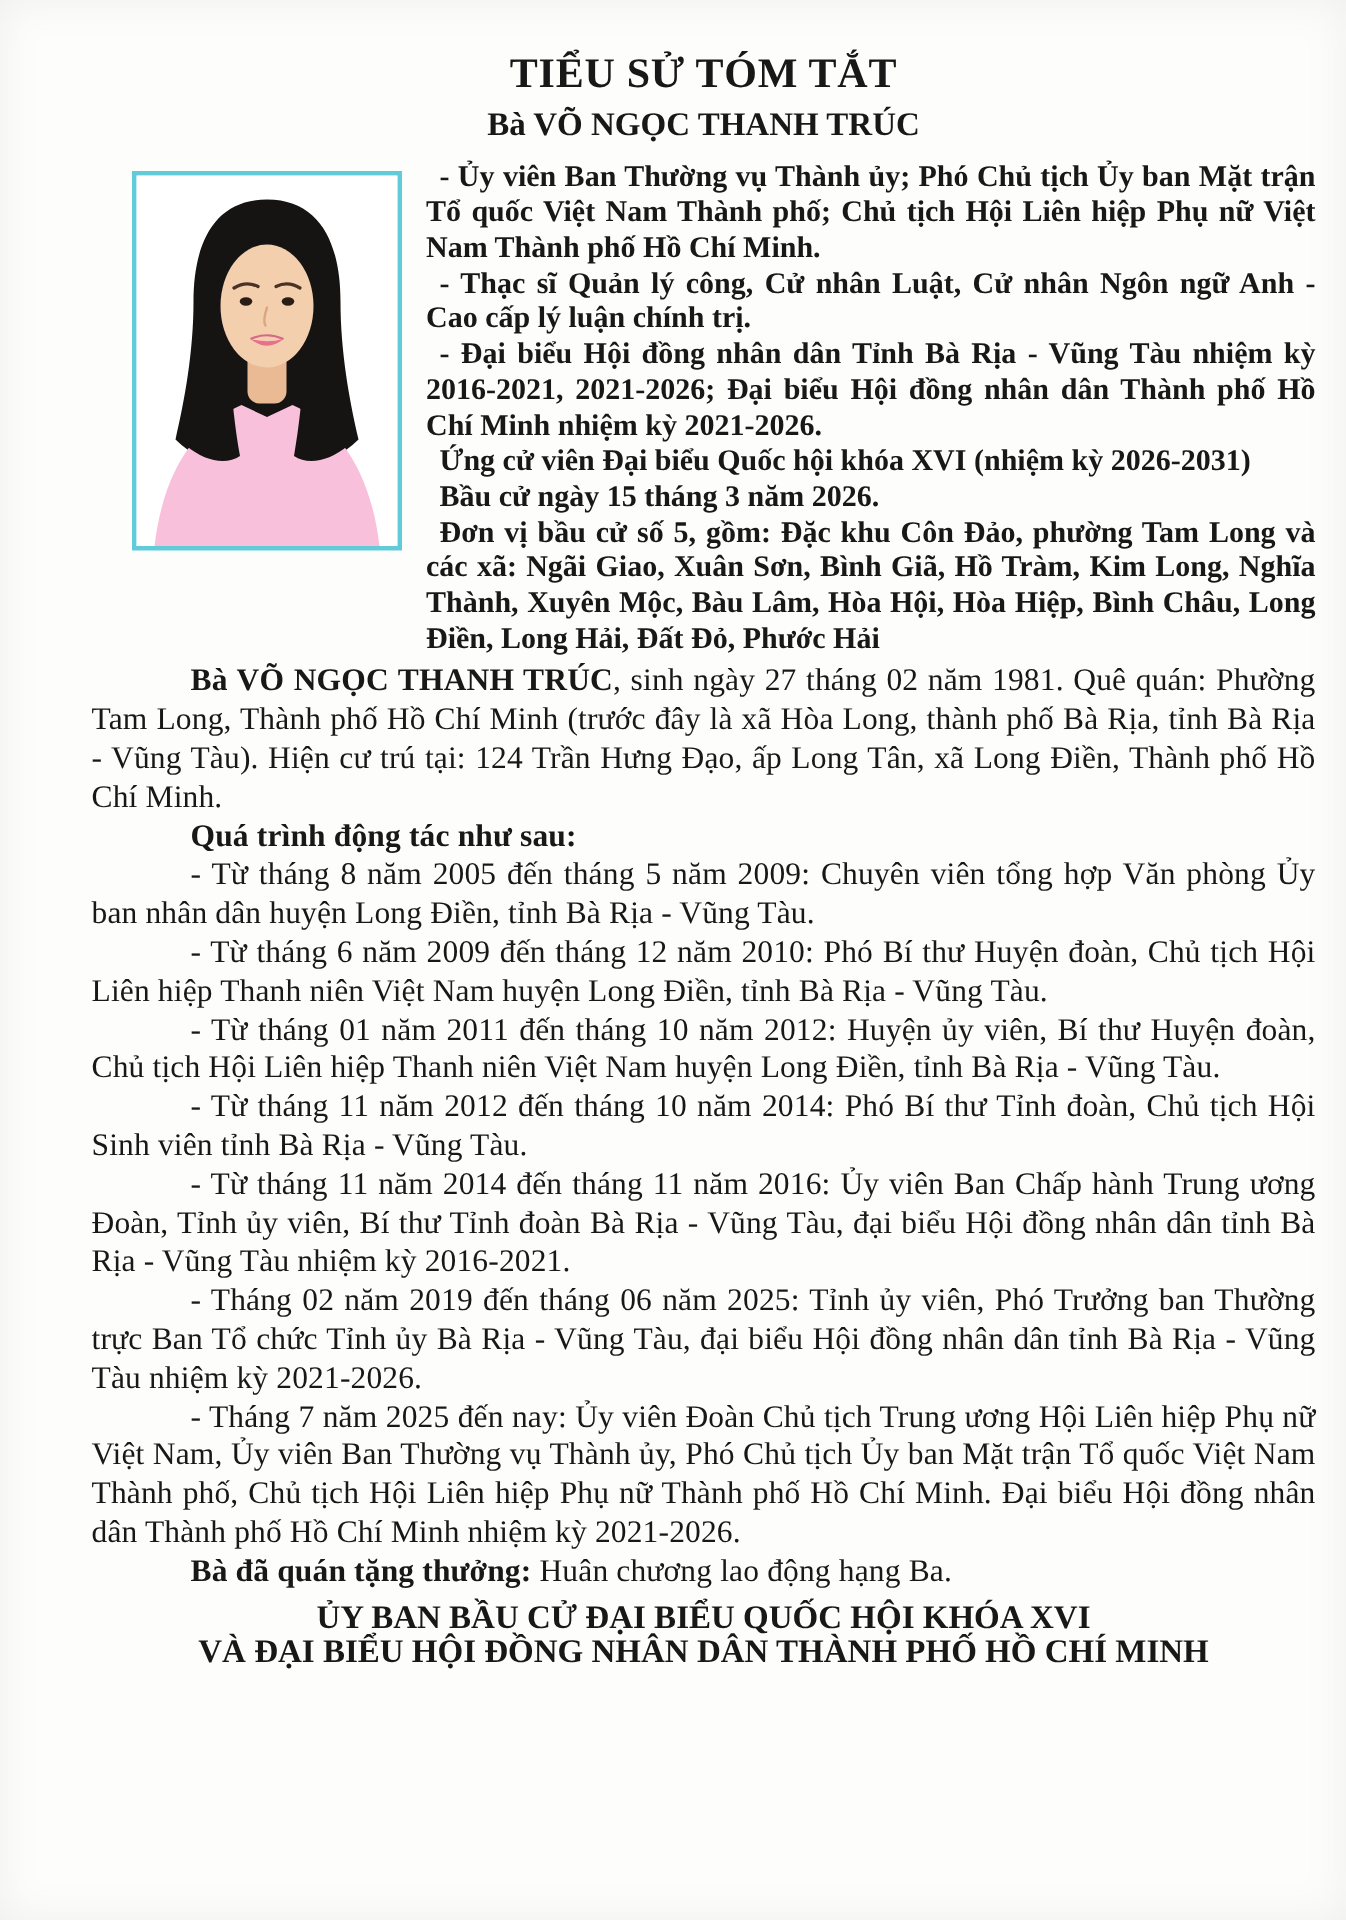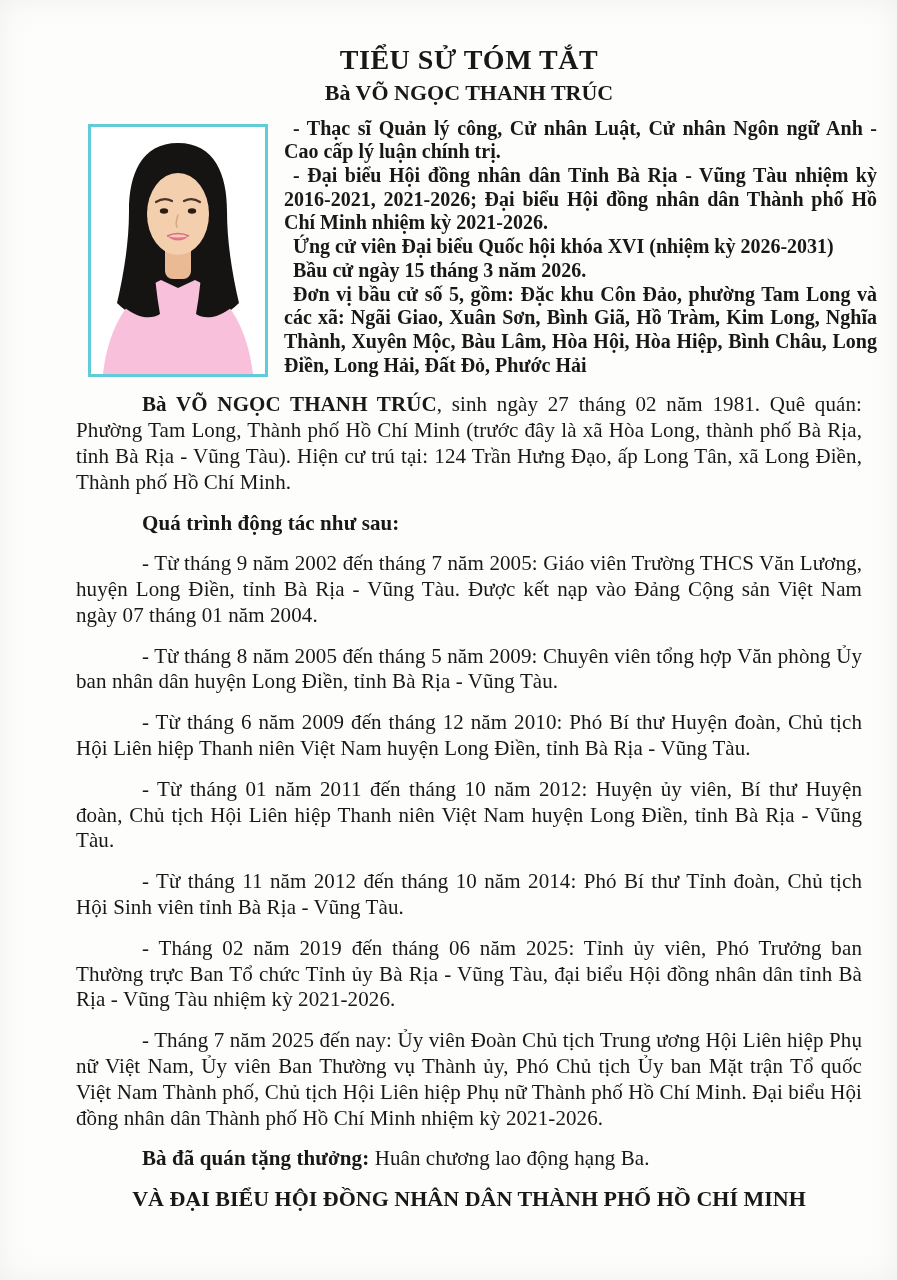--- a/index.html
+++ b/index.html
@@ -8,21 +8,21 @@
     background:#f6f6f4;
     font-family:"Liberation Serif","DejaVu Serif",serif;
     color:#181818;
     overflow:hidden;
   }
   .page{
     width:897px;height:1280px;
     background:#fdfdfc;
     box-shadow:inset 0 0 28px rgba(120,120,120,0.10);
     box-sizing:border-box;
-    padding-top:44px;
+    padding-top:34px;
   }
   .content{
     margin-left:61px;
     width:816px;
   }
   .doc-title{
     margin:0;
     text-align:center;
     font-size:28px;
     font-weight:bold;
@@ -64,21 +64,21 @@
     text-indent:9px;
   }
   .body-text{
     margin-top:3px;
     font-size:21px;
     line-height:25.8px;
     text-align:justify;
     letter-spacing:0.1px;
   }
   .body-text p{
-    margin:15px;
+    margin:0;
     text-indent:66px;
   }
   .bold{font-weight:bold;}
   .footer{
     margin-top:5px;
     text-align:center;
     font-weight:bold;
     font-size:22px;
     line-height:23.5px;
   }
@@ -119,40 +119,42 @@
           <ellipse cx="101" cy="84" rx="4.2" ry="2.8" fill="#2a1d15"></ellipse>
 
           <path d="M 87 88 Q 84 97 86 100" stroke="#d9a77e" stroke-width="1.6" fill="none" stroke-linecap="round"></path>
 
           <path d="M 76 109 Q 87 118 98 109 Q 87 112 76 109 Z" fill="#e8708f"></path>
           <path d="M 76 109 Q 87 104 98 109" stroke="#d56a86" stroke-width="1.4" fill="none"></path>
         </svg>
       </div>
 
       <div class="summary">
+        <p>- Ủy viên Ban Thường vụ Thành ủy; Phó Chủ tịch Ủy ban Mặt trận Tổ quốc Việt Nam Thành phố; Chủ tịch Hội Liên hiệp Phụ nữ Việt Nam Thành phố Hồ Chí Minh.</p>
         <p>- Thạc sĩ Quản lý công, Cử nhân Luật, Cử nhân Ngôn ngữ Anh - Cao cấp lý luận chính trị.</p>
         <p>- Đại biểu Hội đồng nhân dân Tỉnh Bà Rịa - Vũng Tàu nhiệm kỳ 2016-2021, 2021-2026; Đại biểu Hội đồng nhân dân Thành phố Hồ Chí Minh nhiệm kỳ 2021-2026.</p>
         <p>Ứng cử viên Đại biểu Quốc hội khóa XVI (nhiệm kỳ 2026-2031)</p>
         <p>Bầu cử ngày 15 tháng 3 năm 2026.</p>
         <p>Đơn vị bầu cử số 5, gồm: Đặc khu Côn Đảo, phường Tam Long và các xã: Ngãi Giao, Xuân Sơn, Bình Giã, Hồ Tràm, Kim Long, Nghĩa Thành, Xuyên Mộc, Bàu Lâm, Hòa Hội, Hòa Hiệp, Bình Châu, Long Điền, Long Hải, Đất Đỏ, Phước Hải</p>
       </div>
     </div>
 
     <div class="body-text">
       <p><span class="bold">Bà VÕ NGỌC THANH TRÚC</span><span>, sinh ngày 27 tháng 02 năm 1981. Quê quán: Phường Tam Long, Thành phố Hồ Chí Minh (trước đây là xã Hòa Long, thành phố Bà Rịa, tỉnh Bà Rịa - Vũng Tàu). Hiện cư trú tại: 124 Trần Hưng Đạo, ấp Long Tân, xã Long Điền, Thành phố Hồ Chí Minh.</span></p>
       <p class="bold">Quá trình động tác như sau:</p>
-      <p>- Từ tháng 9 năm 2002 đến tháng 7 năm 2005: Giáo viên Trường THCS Văn Lương, huyện Long Điền, tỉnh Bà Rịa - Vũng Tàu. Được kết nạp vào Đảng Cộng sản Việt Nam ngày 07 tháng 01 năm 2004.</p>
       <p>- Từ tháng 8 năm 2005 đến tháng 5 năm 2009: Chuyên viên tổng hợp Văn phòng Ủy ban nhân dân huyện Long Điền, tỉnh Bà Rịa - Vũng Tàu.</p>
       <p>- Từ tháng 6 năm 2009 đến tháng 12 năm 2010: Phó Bí thư Huyện đoàn, Chủ tịch Hội Liên hiệp Thanh niên Việt Nam huyện Long Điền, tỉnh Bà Rịa - Vũng Tàu.</p>
       <p>- Từ tháng 01 năm 2011 đến tháng 10 năm 2012: Huyện ủy viên, Bí thư Huyện đoàn, Chủ tịch Hội Liên hiệp Thanh niên Việt Nam huyện Long Điền, tỉnh Bà Rịa - Vũng Tàu.</p>
       <p>- Từ tháng 11 năm 2012 đến tháng 10 năm 2014: Phó Bí thư Tỉnh đoàn, Chủ tịch Hội Sinh viên tỉnh Bà Rịa - Vũng Tàu.</p>
+      <p>- Từ tháng 11 năm 2014 đến tháng 11 năm 2016: Ủy viên Ban Chấp hành Trung ương Đoàn, Tỉnh ủy viên, Bí thư Tỉnh đoàn Bà Rịa - Vũng Tàu, đại biểu Hội đồng nhân dân tỉnh Bà Rịa - Vũng Tàu nhiệm kỳ 2016-2021.</p>
       <p>- Tháng 02 năm 2019 đến tháng 06 năm 2025: Tỉnh ủy viên, Phó Trưởng ban Thường trực Ban Tổ chức Tỉnh ủy Bà Rịa - Vũng Tàu, đại biểu Hội đồng nhân dân tỉnh Bà Rịa - Vũng Tàu nhiệm kỳ 2021-2026.</p>
       <p>- Tháng 7 năm 2025 đến nay: Ủy viên Đoàn Chủ tịch Trung ương Hội Liên hiệp Phụ nữ Việt Nam, Ủy viên Ban Thường vụ Thành ủy, Phó Chủ tịch Ủy ban Mặt trận Tổ quốc Việt Nam Thành phố, Chủ tịch Hội Liên hiệp Phụ nữ Thành phố Hồ Chí Minh. Đại biểu Hội đồng nhân dân Thành phố Hồ Chí Minh nhiệm kỳ 2021-2026.</p>
       <p><span class="bold">Bà đã quán tặng thưởng:</span><span> Huân chương lao động hạng Ba.</span></p>
     </div>
 
     <div class="footer">
+      <div>ỦY BAN BẦU CỬ ĐẠI BIỂU QUỐC HỘI KHÓA XVI</div>
       <div>VÀ ĐẠI BIỂU HỘI ĐỒNG NHÂN DÂN THÀNH PHỐ HỒ CHÍ MINH</div>
 
     </div>
 
   </div>
 </div>
 
 </body></html>

